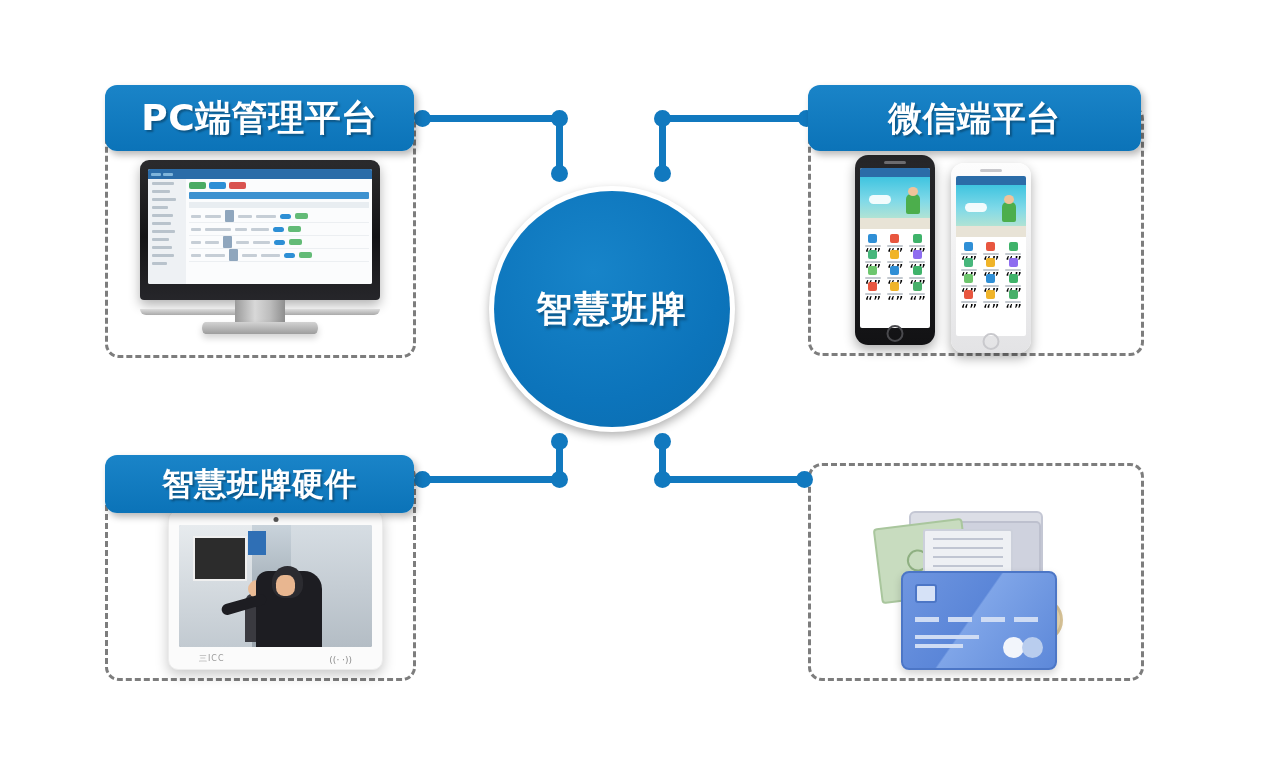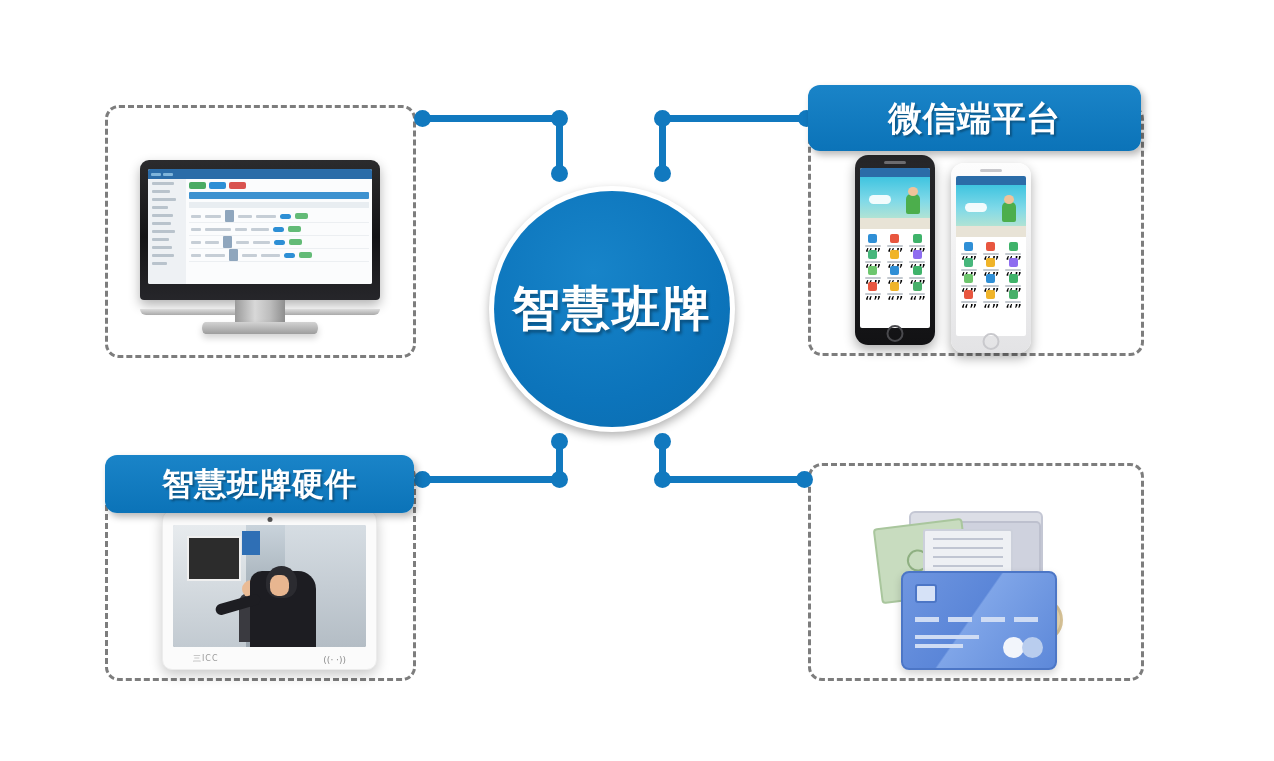--- a/index.html
+++ b/index.html
@@ -50,21 +50,21 @@
     z-index:7;
   }
   #hub .disc{
     position:absolute;left:5px;top:5px;width:236px;height:236px;
     border-radius:50%;
     background:#0d78bf;
     background:radial-gradient(circle at 42% 34%,#1784c9 0%,#0c74bb 62%,#0a6cae 100%);
     display:flex;align-items:center;justify-content:center;
   }
   #hub .hub-txt{
-    color:#fff;font-weight:bold;font-size:48px;letter-spacing:2px;
+    color:#fff;font-weight:bold;font-size:36px;letter-spacing:2px;
     text-shadow:2px 3px 3px rgba(0,0,0,.32);
     white-space:nowrap;
   }
 
   
   .conn-h,.conn-v{position:absolute;background:#1179bf;z-index:4;}
   .conn-h{height:7px;border-radius:4px;}
   .conn-v{width:7px;border-radius:4px;}
   .dot{
     position:absolute;width:17px;height:17px;border-radius:50%;
@@ -139,21 +139,21 @@
   .p-hero .cloud{position:absolute;left:9px;top:18px;width:22px;height:9px;background:#fff;border-radius:5px;opacity:.9;}
   .p-hero .kid{position:absolute;right:10px;top:17px;width:14px;height:20px;background:#4cae4c;border-radius:5px 5px 2px 2px;}
   .p-hero .kid:after{content:"";position:absolute;left:2px;top:-7px;width:10px;height:9px;border-radius:50%;background:#f0c39a;}
   .p-hero .desk{position:absolute;left:0;bottom:0;width:100%;height:11px;background:#e8e3d6;}
   .p-grid{display:grid;grid-template-columns:repeat(3,1fr);gap:3px;padding:5px 3px;}
   .p-cell{display:flex;flex-direction:column;align-items:center;gap:2px;}
   .p-cell em{display:block;width:9px;height:9px;border-radius:2px;}
   .p-cell q{display:block;width:16px;height:2px;background:#c3c9cf;border-radius:1px;}
 
   
-  #board{left:162px;top:510px;width:215px;height:160px;}
+  #board{left:168px;top:510px;width:215px;height:160px;}
   .tab-body{
     width:100%;height:100%;background:#fbfbfb;border-radius:10px;
     box-shadow:0 5px 13px rgba(0,0,0,.22);border:1px solid #ececec;
     padding:14px 10px 22px 10px;box-sizing:border-box;position:relative;
   }
   .tab-cam{position:absolute;top:6px;left:50%;transform:translateX(-50%);width:5px;height:5px;border-radius:50%;background:#555;}
   .tab-photo{
     width:100%;height:100%;border-radius:2px;overflow:hidden;position:relative;
     background:linear-gradient(180deg,#c9d3db 0%,#aeb9c2 40%,#9aa4ad 100%);
   }
@@ -482,20 +482,23 @@
   <div class="dot" style="left:654px;top:471px;"></div>
   <div class="conn-v" style="left:659px;top:440px;height:40px;"></div>
   <div class="dot" style="left:654px;top:433px;"></div>
 
   <div id="hub">
     <div class="disc">
       <span class="hub-txt">智慧班牌</span>
     </div>
   </div>
 
+  <div class="label-bar" style="left:105px;top:85px;width:309px;height:66px;">
+    <span class="txt" style="font-size:36px;">PC端管理平台</span>
+  </div>
 
   <div class="label-bar" style="left:808px;top:85px;width:333px;height:66px;">
     <span class="txt" style="font-size:34px;">微信端平台</span>
   </div>
 
   <div class="label-bar" style="left:105px;top:443px;width:309px;height:58px;margin-top:12px;">
     <span class="txt" style="font-size:32px;">智慧班牌硬件</span>
   </div>
 
 

